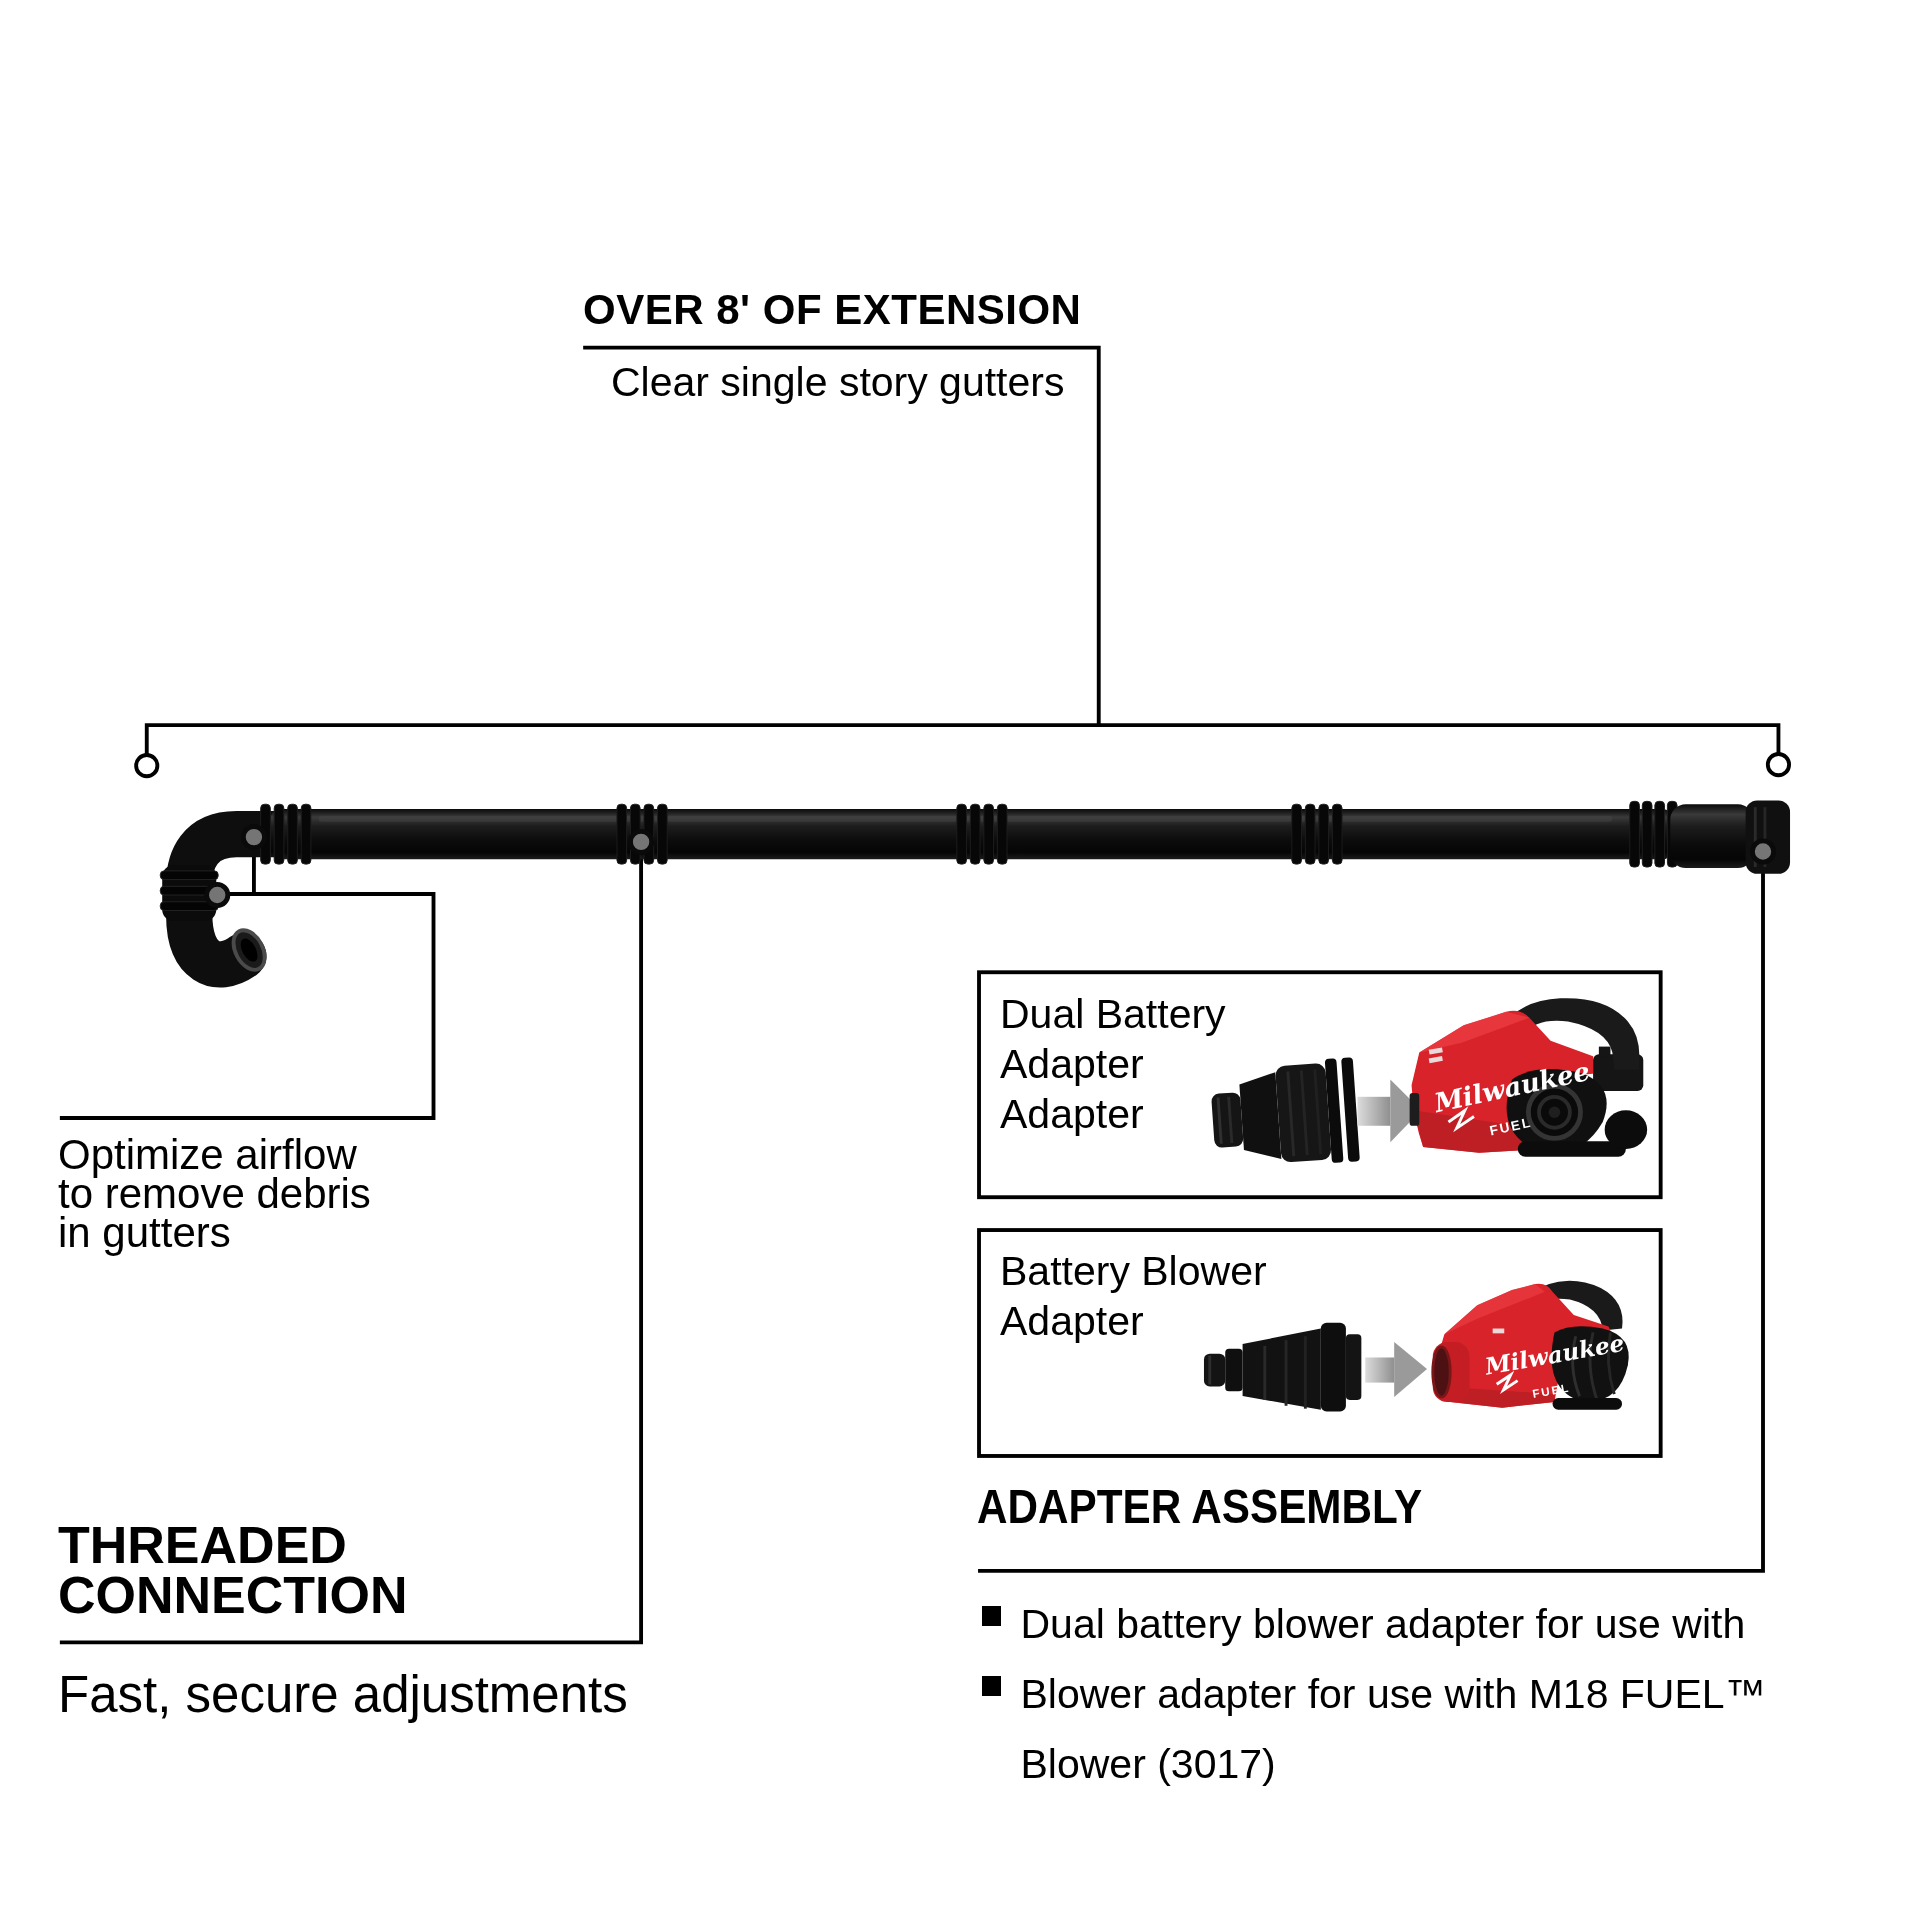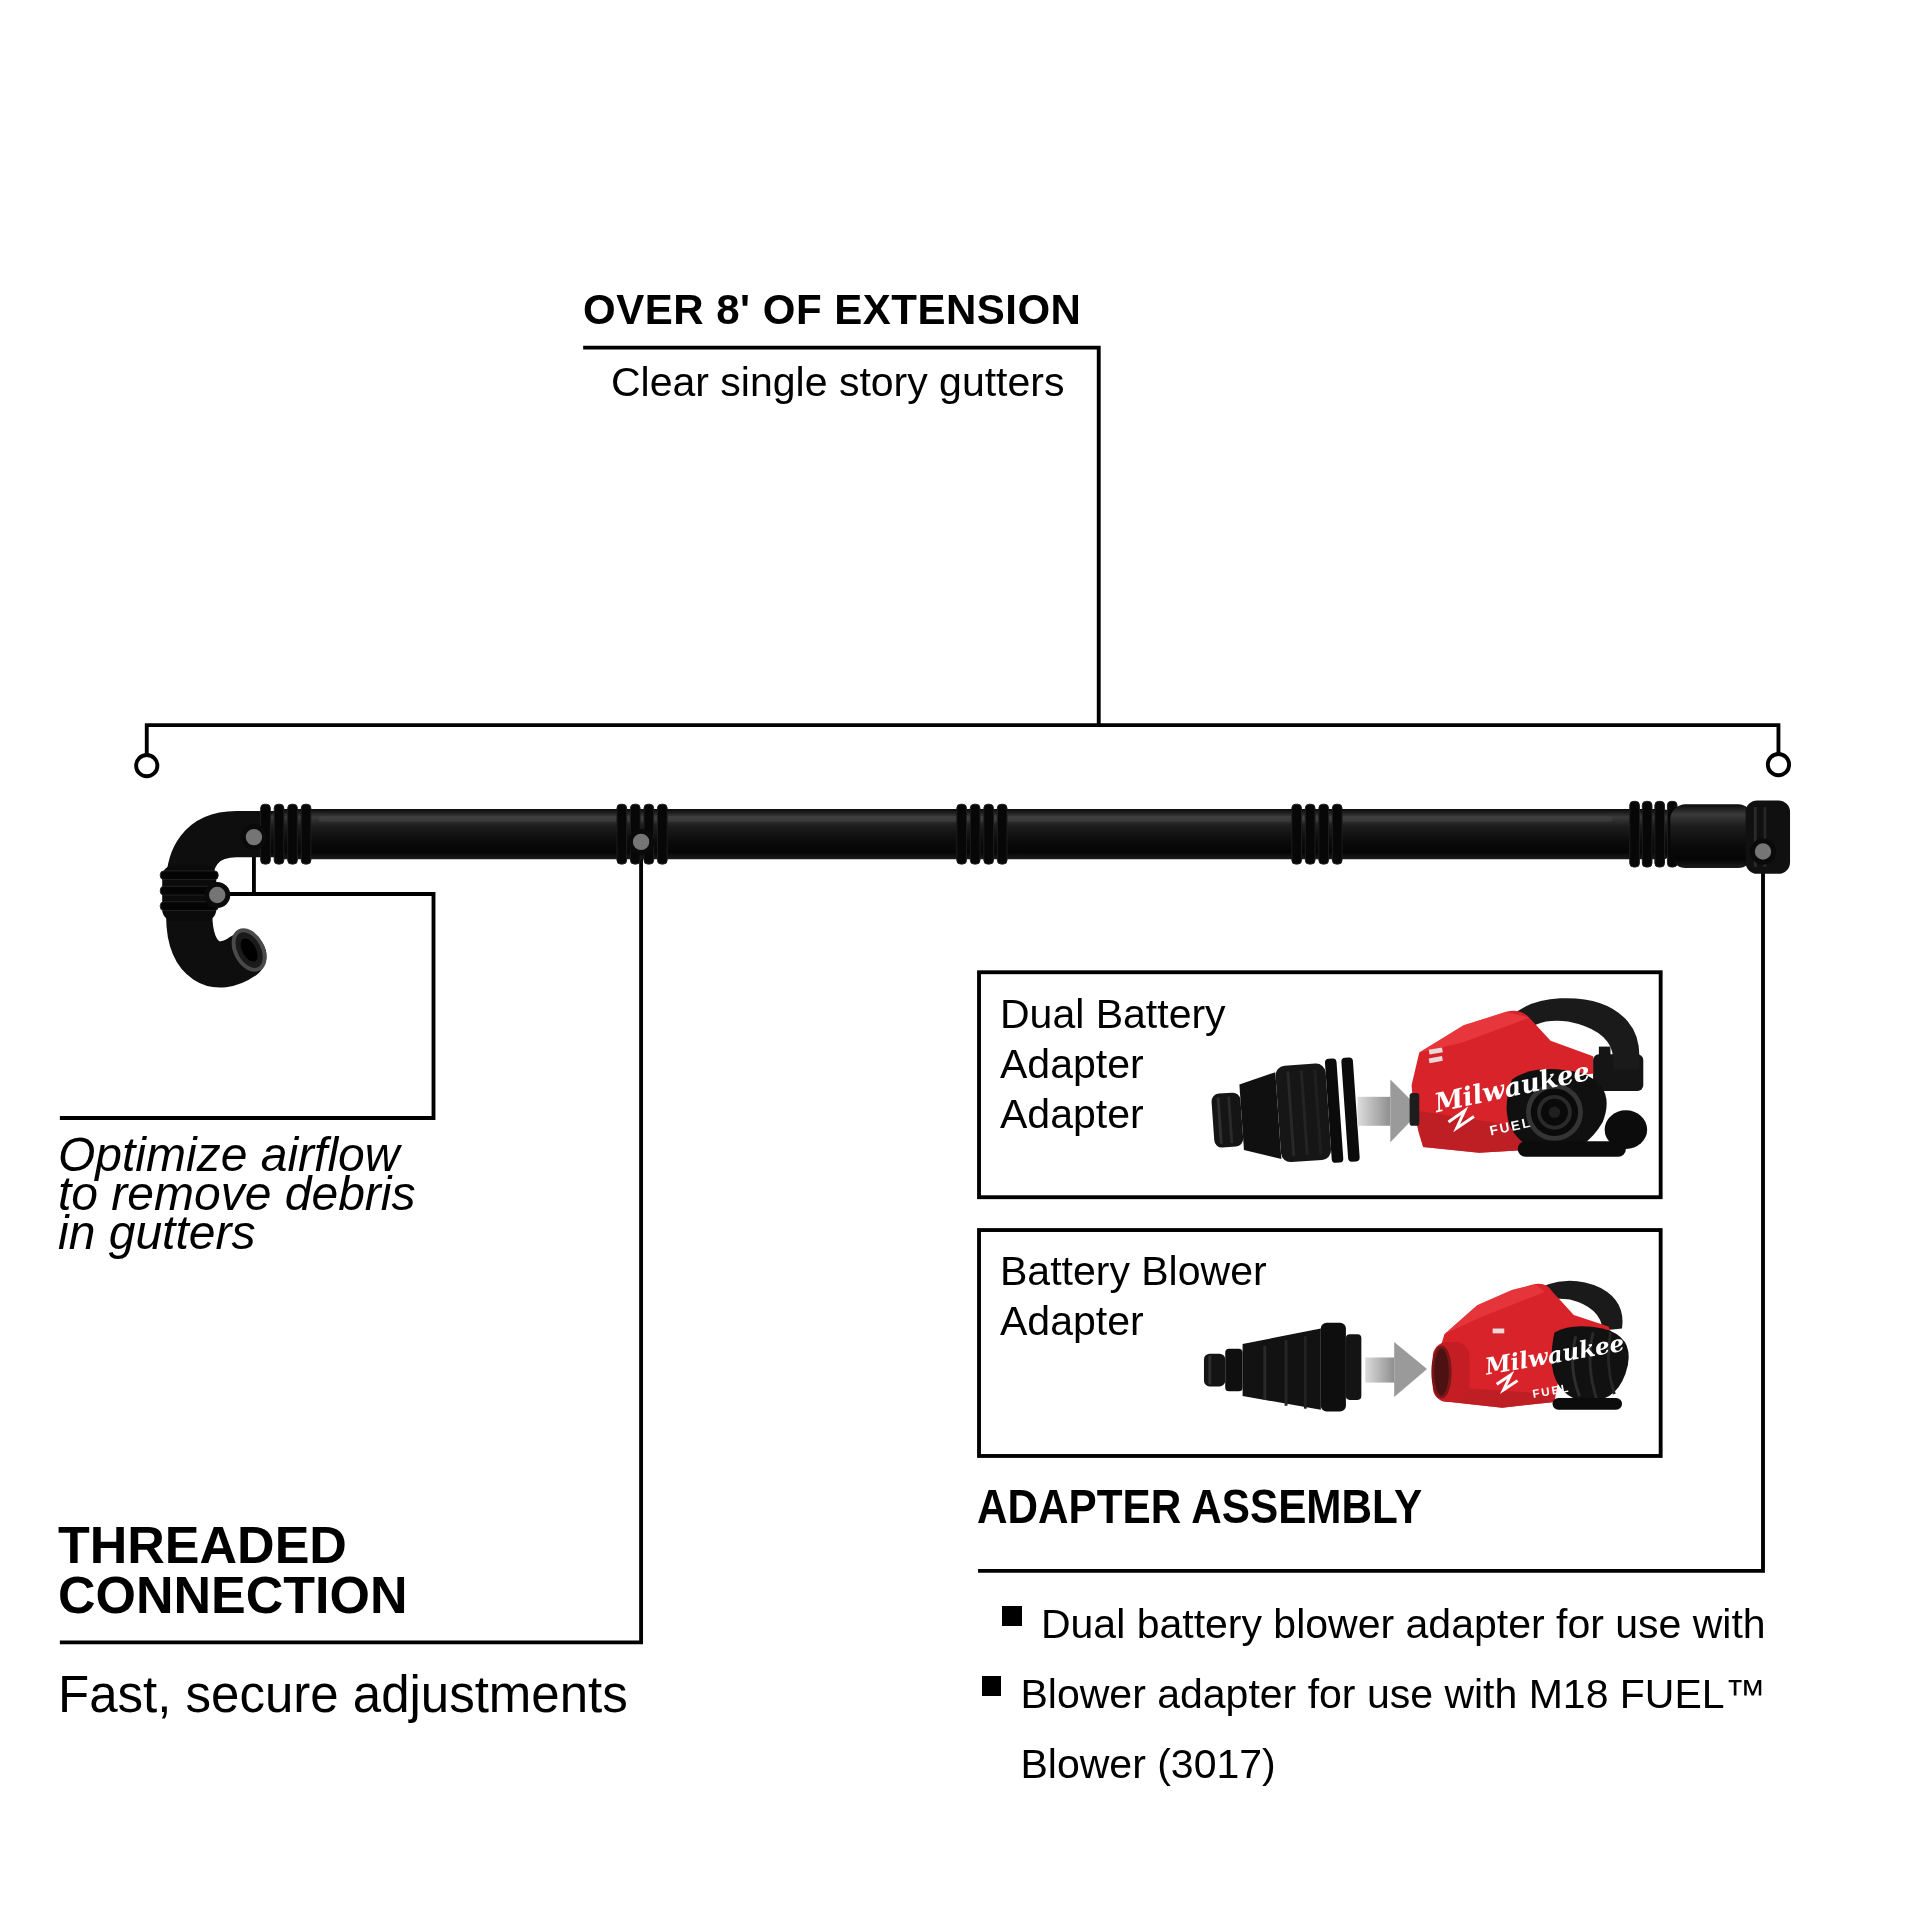--- a/index.html
+++ b/index.html
@@ -5,28 +5,28 @@
   html,body{margin:0;padding:0;background:#fff;}
   .stage{
     position:relative;width:1931px;height:1931px;background:#ffffff;overflow:hidden;
     font-family:"Liberation Sans","DejaVu Sans",sans-serif;color:#000;
   }
   .stage svg{position:absolute;left:0;top:0;}
   .txt{position:absolute;white-space:nowrap;}
   .h-top   {left:583px;top:286px;font-size:42px;font-weight:bold;letter-spacing:0.5px;}
   .sub-top {left:611px;top:359px;font-size:41px;}
   .h-elbow {left:58px;top:1026px;font-size:44px;font-weight:bold;line-height:48px;}
-  .b-elbow {left:58px;top:1135px;font-size:48px;line-height:39px;font-style:italic;}
+  .b-elbow {left:58px;top:1135px;font-size:42px;line-height:39px;}
   .h-thread{left:58px;top:1520px;font-size:52px;font-weight:bold;line-height:50px;}
   .b-thread{left:58px;top:1665px;font-size:51px;}
   .lbl-box1{left:1000px;top:989px;font-size:41px;line-height:50px;}
   .lbl-box2{left:1000px;top:1246px;font-size:41px;line-height:50px;}
   .h-adapt {left:977px;top:1479px;font-size:48px;font-weight:bold;transform:scaleX(.88);transform-origin:left top;}
   .bullets {left:978px;top:1589px;font-size:41px;line-height:70px;}
-  .bullet-row{display:flex;align-items:flex-start;justify-content:flex-end;}
+  .bullet-row{display:flex;align-items:flex-start;}
   .bullet-sq{flex:0 0 auto;width:19.3px;height:19.3px;background:#000;margin:17.4px 19.3px 0 3.9px;}
 </style>
 </head>
 <body>
 
 <div class="stage">
 
   <svg width="1931" height="1931" viewBox="0 0 2000 2000">
     <defs>
       <linearGradient id="pipeGrad" x1="0" y1="0" x2="0" y2="1">

